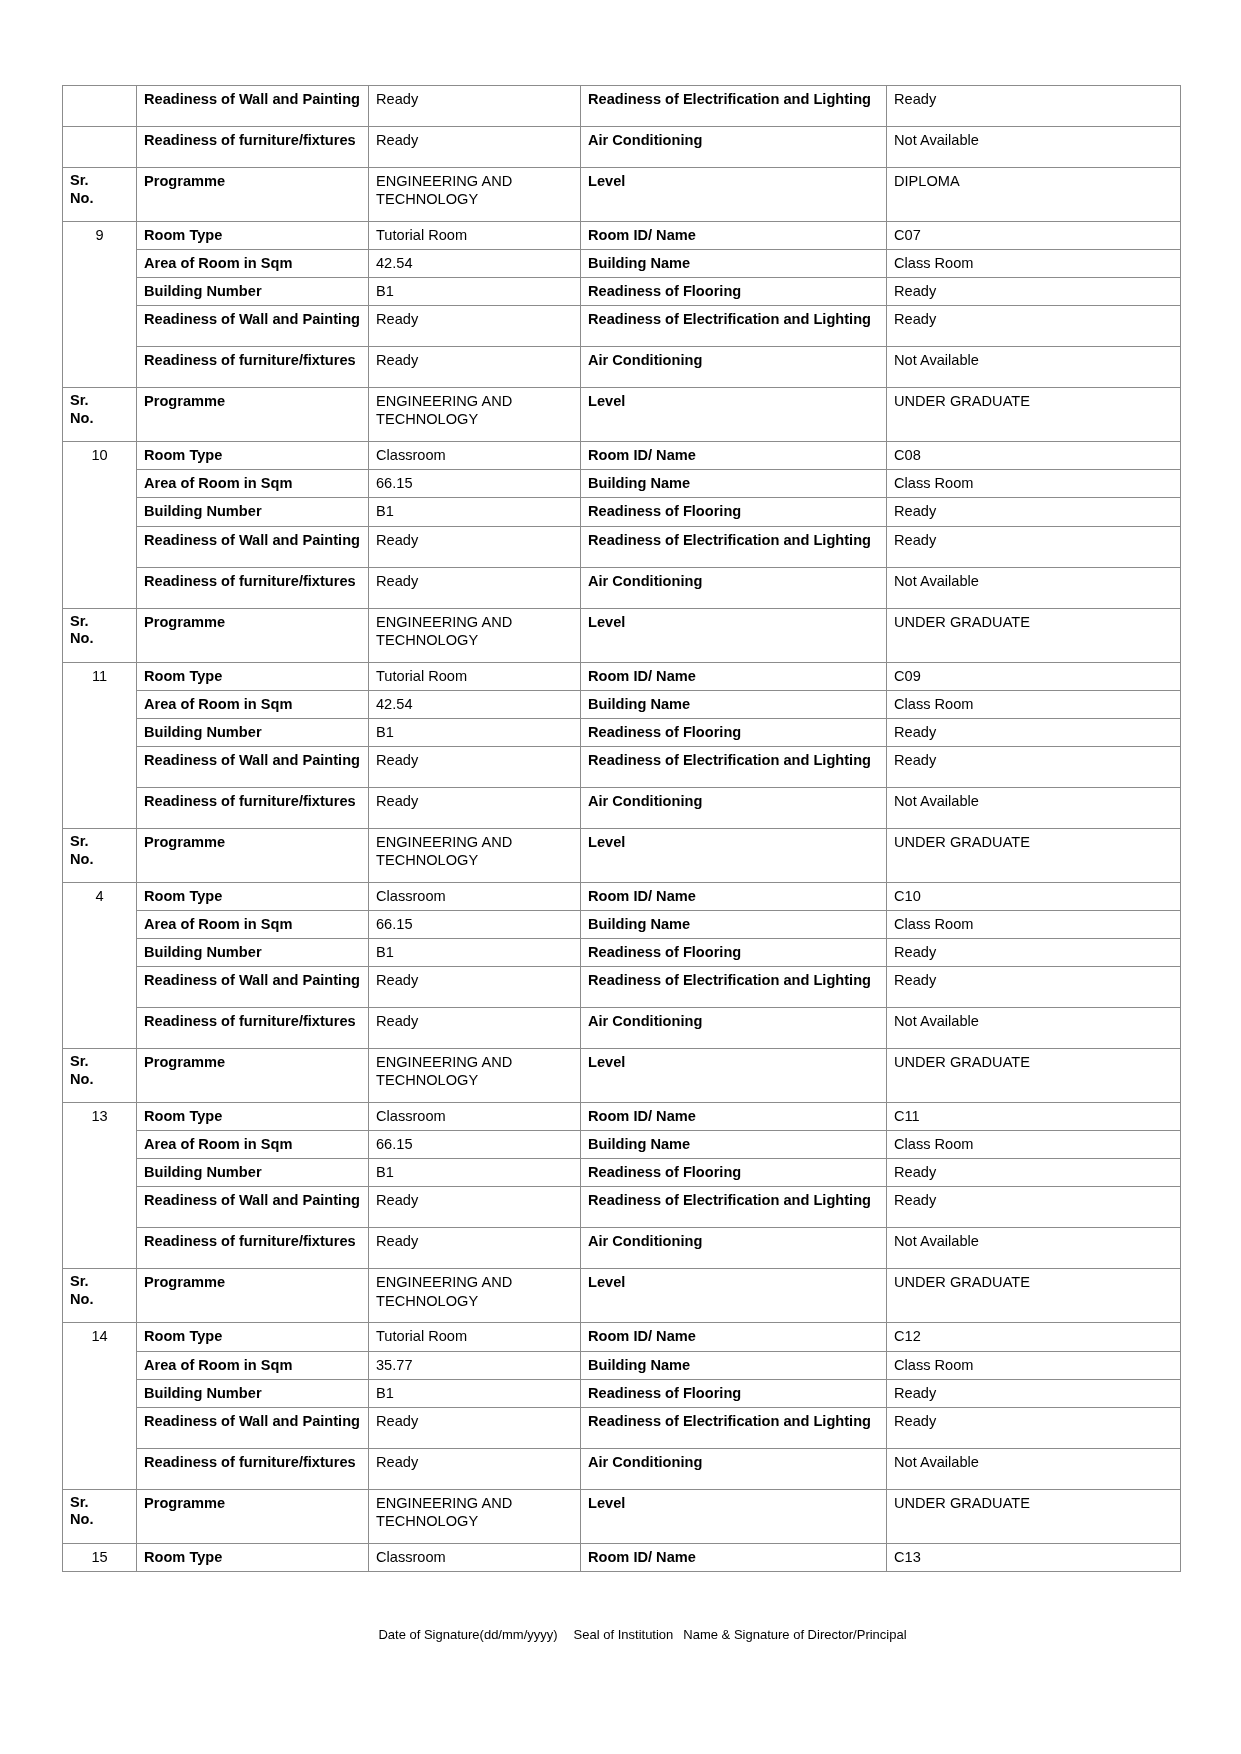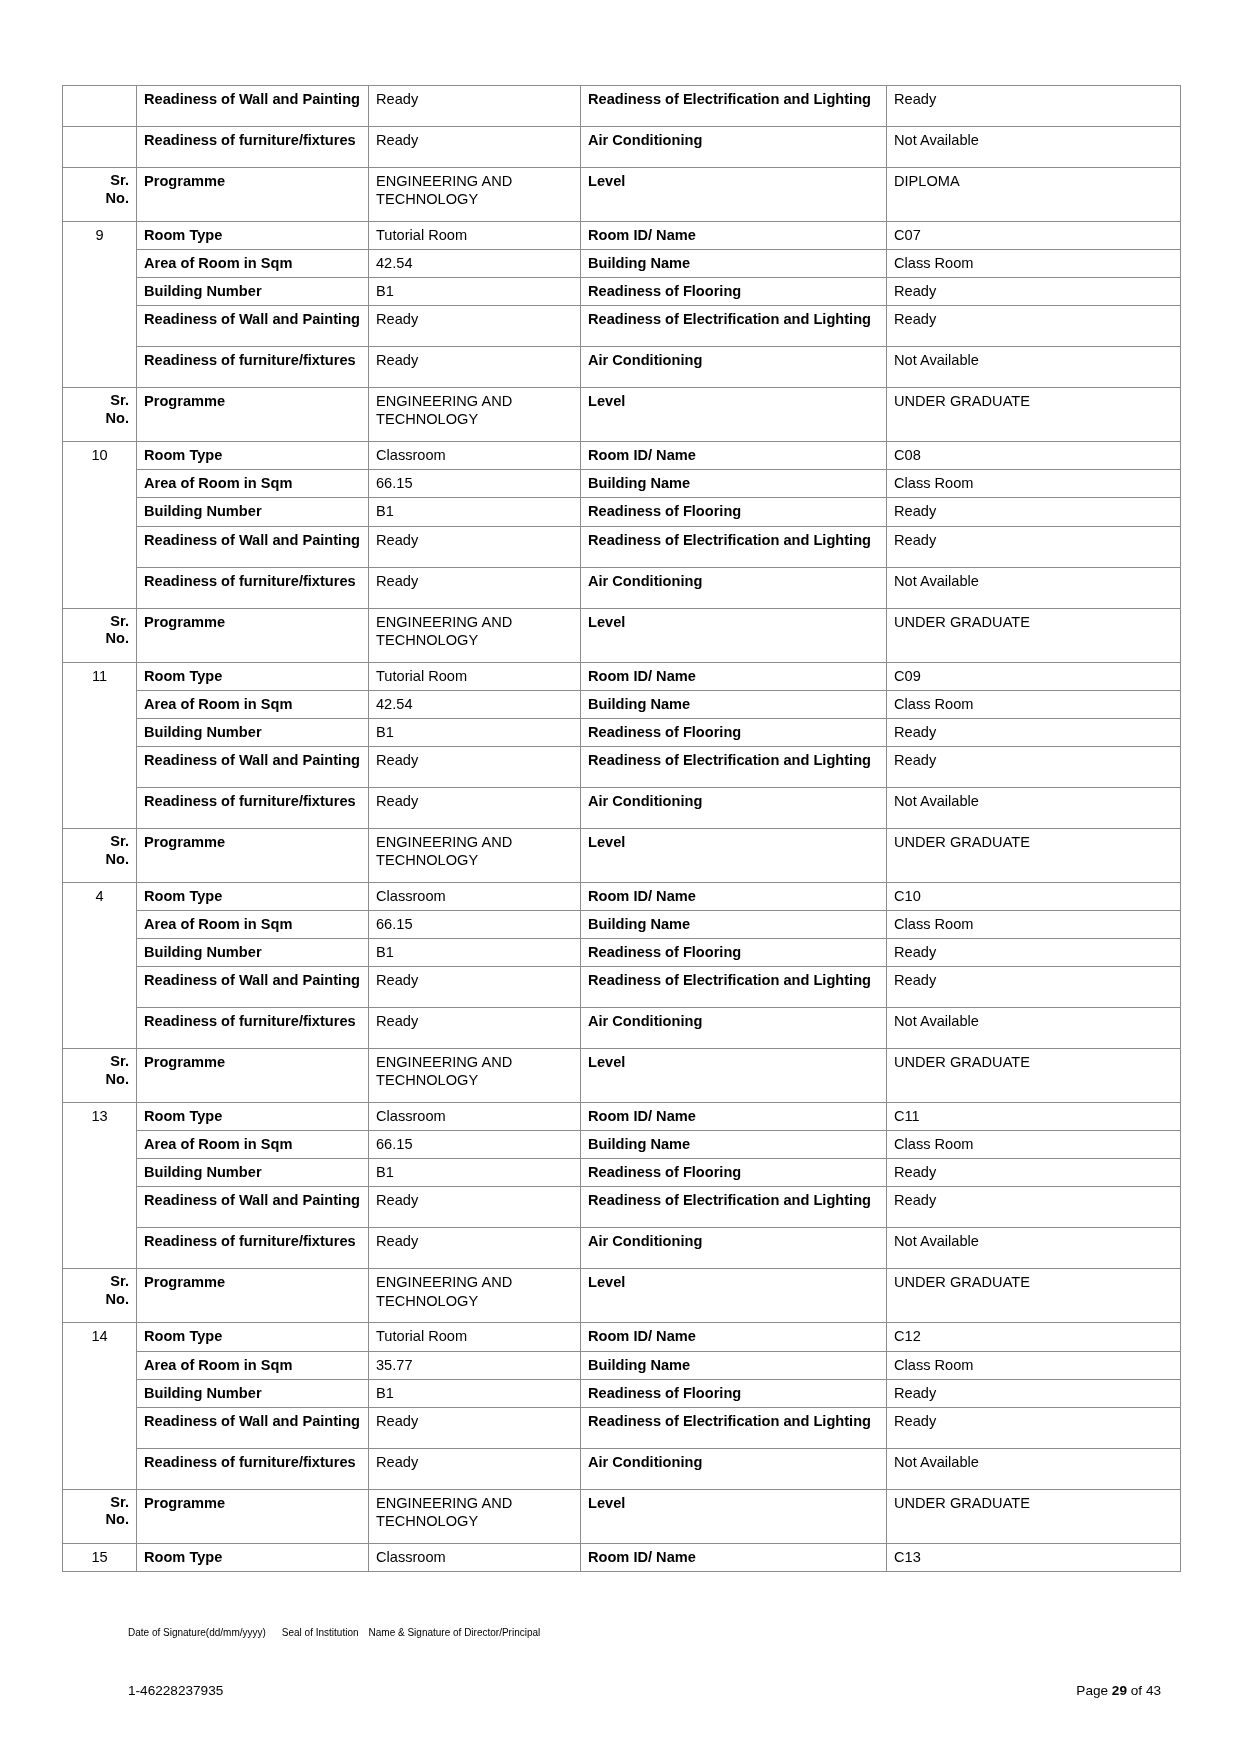--- a/index.html
+++ b/index.html
@@ -32,21 +32,21 @@
     border: 1px solid #8c8c8c;
     padding: 4px 7px 5px 7px;
     font-size: 14.6px;
     line-height: 1.24;
     vertical-align: top;
     word-wrap: break-word;
   }
   td.k { font-weight: bold; }
   td.v { font-weight: normal; }
   td.srcell {
-    text-align: right;
+    text-align: left;
     vertical-align: top;
     font-weight: bold;
     padding-top: 5px;
   }
   td.srnum {
     text-align: center;
     vertical-align: top;
     font-weight: normal;
     font-size: 13px;
     padding-top: 6px;
@@ -62,22 +62,22 @@
   .tall { height: 54px; }
   .two-line { height: 41px; }
   .one-line { height: 21px; }
 
   .footer-sign {
     position: absolute;
     left: 62px;
     right: 62px;
     top: 1627px;
     display: flex;
-    justify-content: flex-start;
-    font-size: 10px;
+    justify-content: center;
+    font-size: 13px;
     font-family: "Liberation Sans", sans-serif;
   }
   .footer-sign .fs-item { white-space: nowrap; }
   .fs-left  { margin-left: 66px; }
   .fs-mid   { margin-left: 16px; }
   .fs-right { margin-right: 22px; margin-left: 10px; }
 
   .footer-bar {
     position: absolute;
     left: 62px;
@@ -364,23 +364,14 @@
         </tr></tbody>
 
   </table>
 
   <div class="footer-sign">
     <div class="fs-item fs-left">Date of Signature(dd/mm/yyyy)</div>
     <div class="fs-item fs-mid">Seal of Institution</div>
     <div class="fs-item fs-right">Name &amp; Signature of Director/Principal</div>
   </div>
 
-  <div class="footer-bar">
-    <div class="fb-left">1-46228237935</div>
-    <div class="fb-right">
-      <span>Page</span>
-      <span class="pg-strong">29</span>
-      <span>of</span>
-      <span>43</span>
-    </div>
-  </div>
 
 </div>
 
 </body></html>

